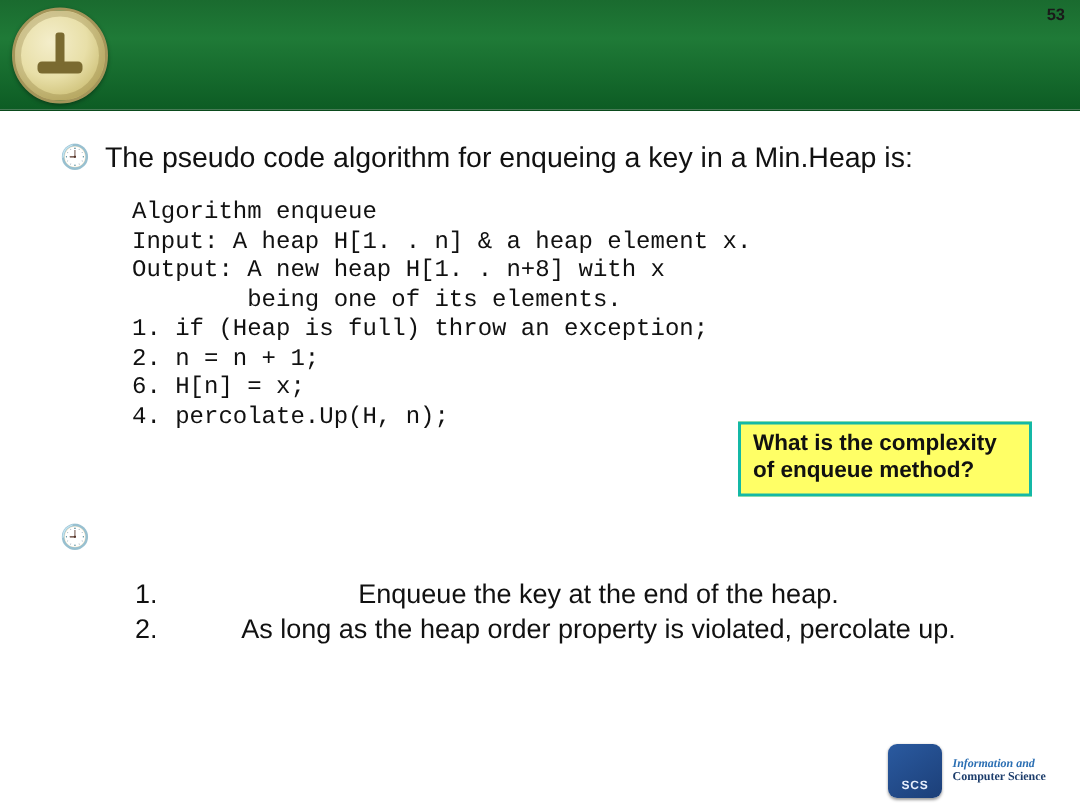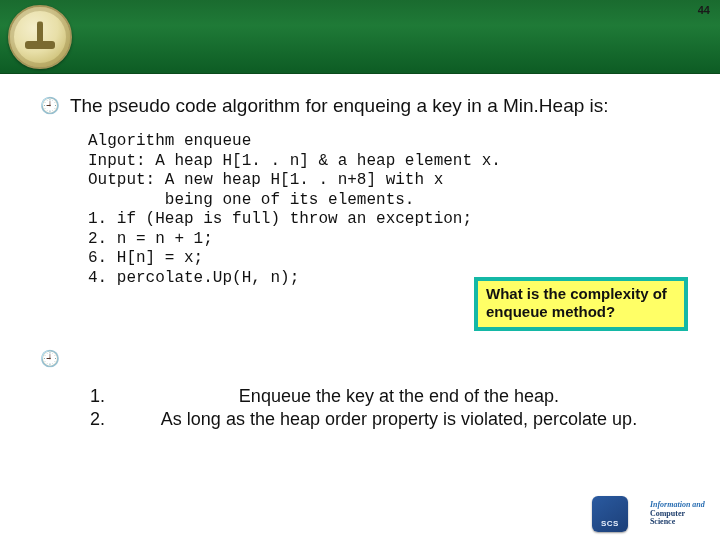--- a/index.html
+++ b/index.html
@@ -85,23 +85,23 @@
     line-height: 1.22;
     margin: 10px 0 20px 48px;
     white-space: pre;
     color:#111;
     position: relative;
   }
   .callout {
     position: absolute;
     right: -2px;
     bottom: -4px;
-    width: 214px;
+    width: 196px;
     background: #ffff66;
-    border: 4px solid #14b8a6;
+    border: 2px solid #14b8a6;
     padding: 4px 8px 6px 8px;
     font-family: Arial, Helvetica, sans-serif;
     font-size: 15px;
     font-weight: bold;
     line-height: 1.2;
     white-space: normal;
   }
   ol.steps {
     list-style: decimal;
     margin: 4px 0 0 70px;
@@ -110,21 +110,21 @@
   }
   ol.steps li { padding-left: 2px; text-align: center; }
   .footer-logo {
     position: absolute;
     right: 8px;
     bottom: 6px;
     width: 120px;
     height: 40px;
     display:flex;
     align-items:center;
-    gap:22px;
+    gap:7px;
   }
   .scs-badge{
     width:36px;height:36px;border-radius:6px;
     background:linear-gradient(145deg,#2a5aa0,#1c3f78);
     box-shadow:0 1px 2px rgba(0,0,0,0.4);
     position:relative;
   }
   .scs-badge::after{
     content:"SCS";
     position:absolute;left:0;right:0;bottom:4px;
@@ -138,21 +138,21 @@
   .dept-text .l1{color:#2b6fb3;font-style:italic;}
   .dept-text .l2{color:#1e3e6c;}
 </style>
 </head>
 <body>
 
 <div class="header">
   <div class="logo"></div>
 </div>
 
-<div class="pagenum">44</div>
+<div class="pagenum">53</div>
 
 <div class="content">
 
   <div class="bullet-row">
     <span class="bullet">🕘</span>
     <span class="bullet-text">The pseudo code algorithm for enqueing a key in a Min.Heap is:</span>
   </div>
 
   <div class="codeblock"><span>Algorithm enqueue</span>
 <span>Input: A heap H[1. . n] &amp; a heap element x.</span>

